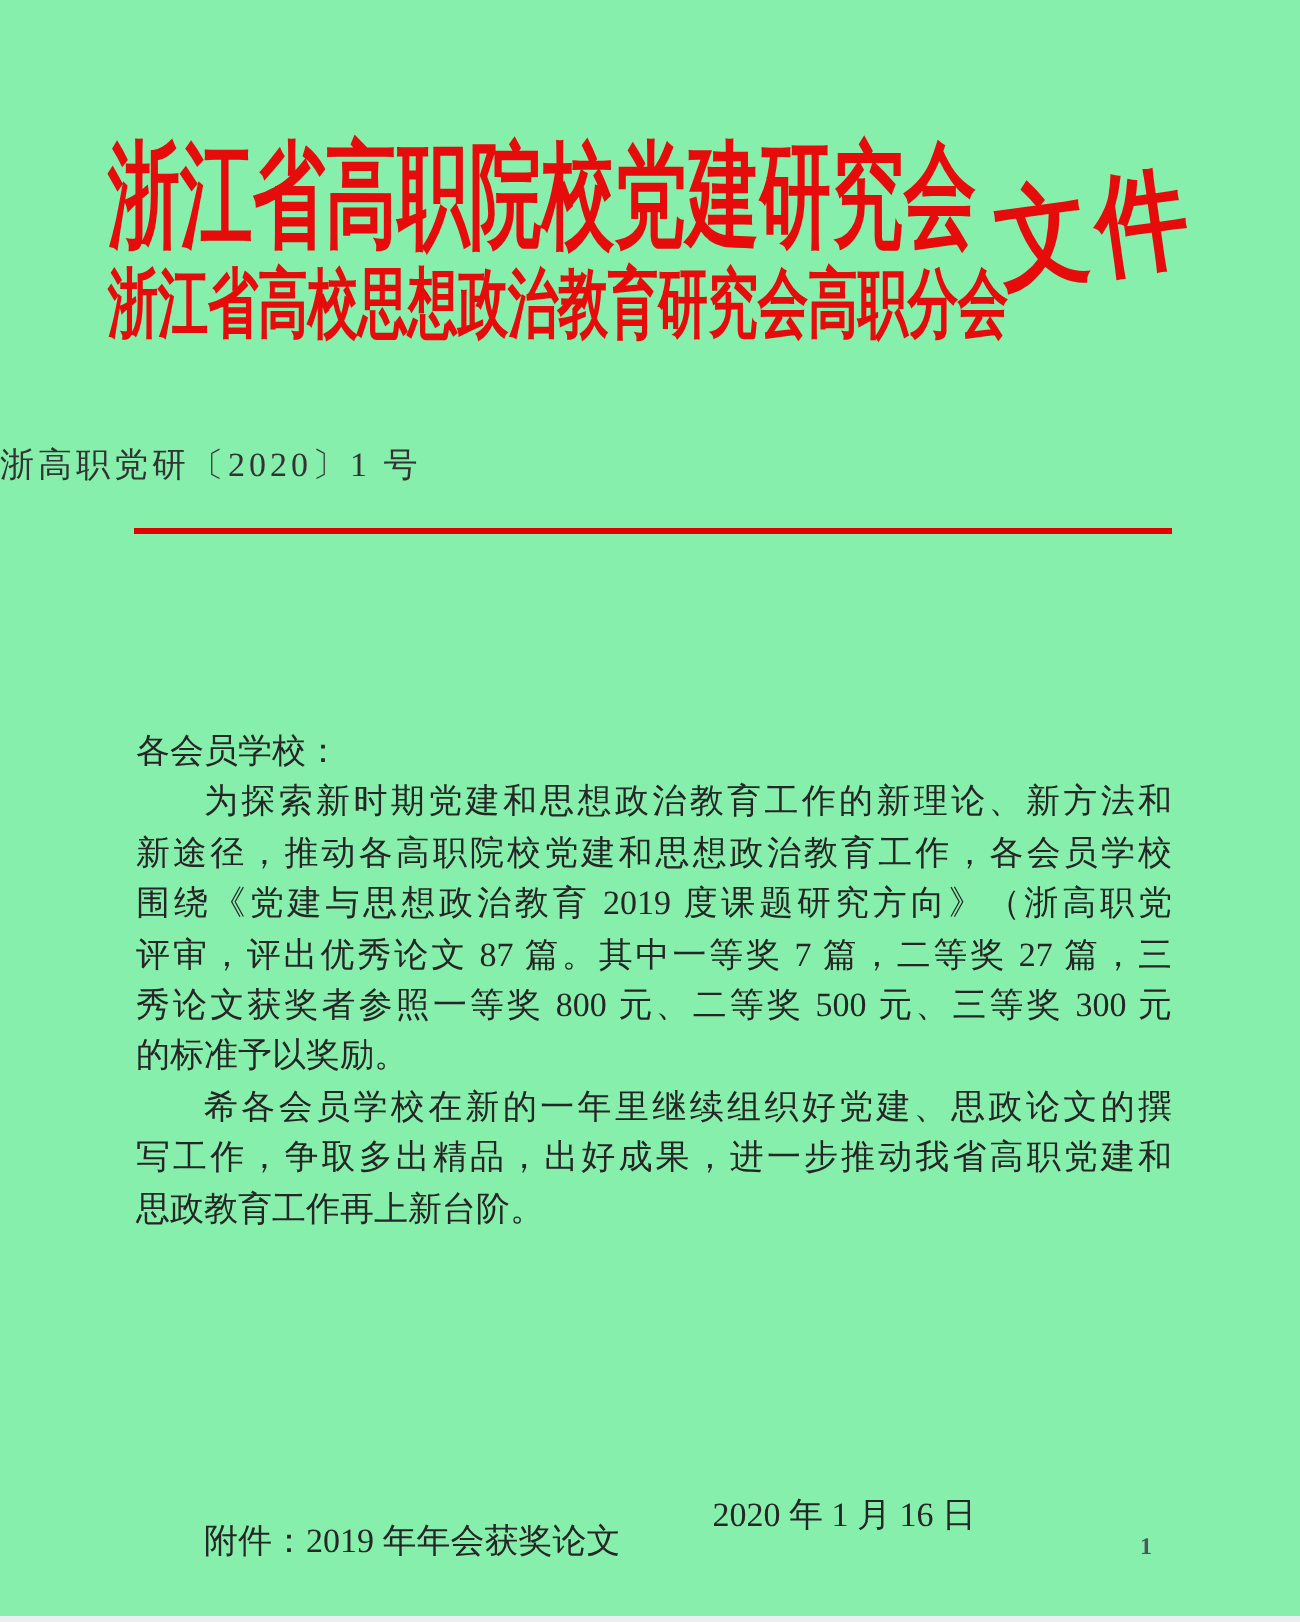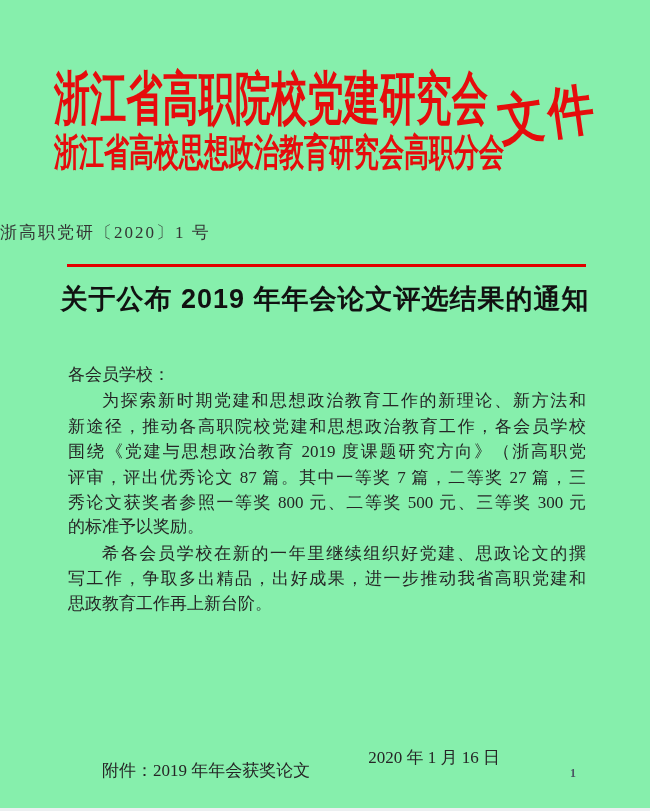--- a/index.html
+++ b/index.html
@@ -71,31 +71,31 @@
   
   .bodytext {
     position: absolute;
     left: 68px; top: 363px; width: 518px;
     font-size: 17px; line-height: 25.4px;
     color: #262626;
   }
   .bl { white-space: nowrap; }
   .bl.full { white-space: normal; text-align: justify; text-align-last: justify; }
   .bl.indent { text-indent: 2em; }
-  .bl.end { text-align: center; text-align-last: left; font-family: Liberation Mono, monospace; }
+  .bl.end { text-align: center; text-align-last: left; }
 
   .attachment {
     position: absolute;
     left: 68px; top: 717px; width: 518px;
     font-size: 17px; line-height: 25.4px;
     text-indent: 2em; color: #262626; margin-top: 41px;
   }
   .dateline {
     position: absolute;
-    left: 80px; top: 745px; width: 518px;
+    left: 68px; top: 745px; width: 518px;
     box-sizing: border-box;
     padding-right: 98px;
     text-align: right;
     font-size: 17px; line-height: 25.4px;
     color: #262626;
   }
   .pagenum {
     position: absolute;
     left: 570px; top: 766px;
     font-size: 12px; font-weight: 700;
@@ -114,21 +114,20 @@
 <div class="page">
 
   <div class="org1" style="color: rgb(230, 12, 12);">浙江省高职院校党建研究会</div>
   <div class="org2" style="color: rgb(230, 12, 12);">浙江省高校思想政治教育研究会高职分会</div>
   <div class="wenjian" style="color: rgb(230, 12, 12);">文件</div>
 
   <div class="docnum">浙高职党研〔2020〕1 号</div>
 
   <div class="redline" style="background: rgb(227, 0, 0);"></div>
 
-  <h1 class="title">关于公布 2019 年年会论文评选结果的通知</h1>
 
   <div class="bodytext">
       <div class="bl end">各会员学校：</div>
       <div class="bl full indent">为探索新时期党建和思想政治教育工作的新理论、新方法和</div>
       <div class="bl full">新途径，推动各高职院校党建和思想政治教育工作，各会员学校</div>
       <div class="bl full">围绕《党建与思想政治教育 2019 度课题研究方向》（浙高职党</div>
       <div class="bl full">评审，评出优秀论文 87 篇。其中一等奖 7 篇，二等奖 27 篇，三</div>
       <div class="bl full">秀论文获奖者参照一等奖 800 元、二等奖 500 元、三等奖 300 元</div>
       <div class="bl end">的标准予以奖励。</div>
       <div class="bl full indent">希各会员学校在新的一年里继续组织好党建、思政论文的撰</div>

